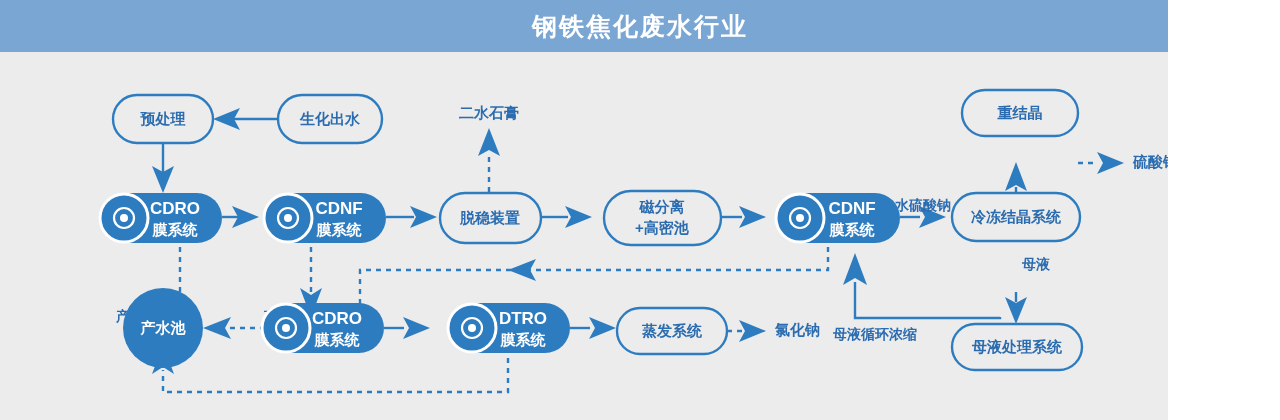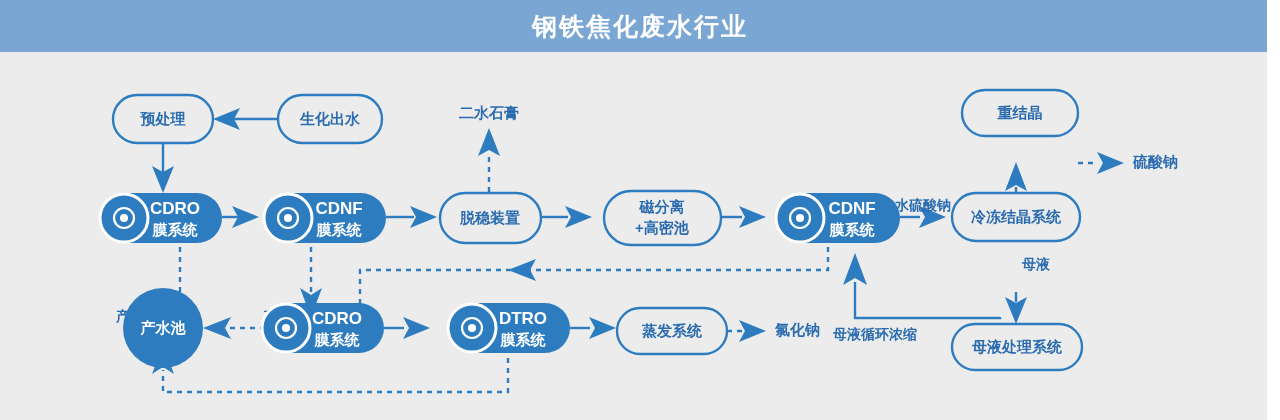--- a/index.html
+++ b/index.html
@@ -2,21 +2,21 @@
 <html><head>
 <meta charset="utf-8">
 <style>
   html, body {
     margin: 0;
     padding: 0;
     background: #ffffff;
   }
   #page {
     position: relative;
-    width: 1267px;
+    width: 1168px;
     height: 420px;
     background: #ececec;
     overflow: hidden;
     font-family: "Liberation Sans", "DejaVu Sans", sans-serif;
   }
   #header-bar {
     position: absolute;
     left: 0; top: 0;
     width: 1280px;
     height: 52px;

